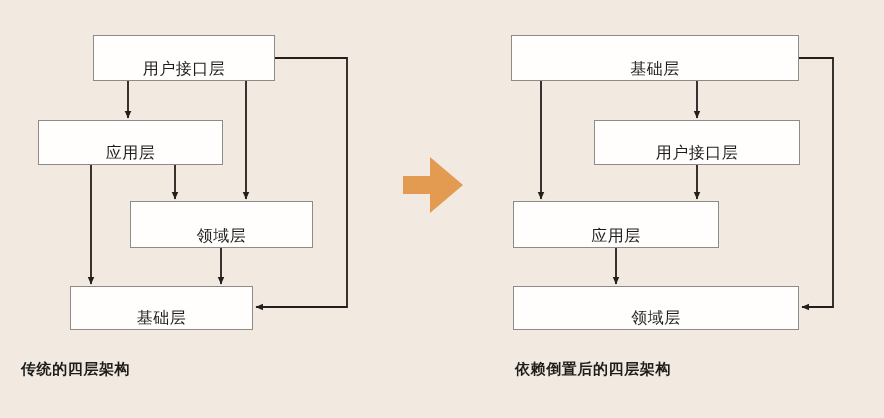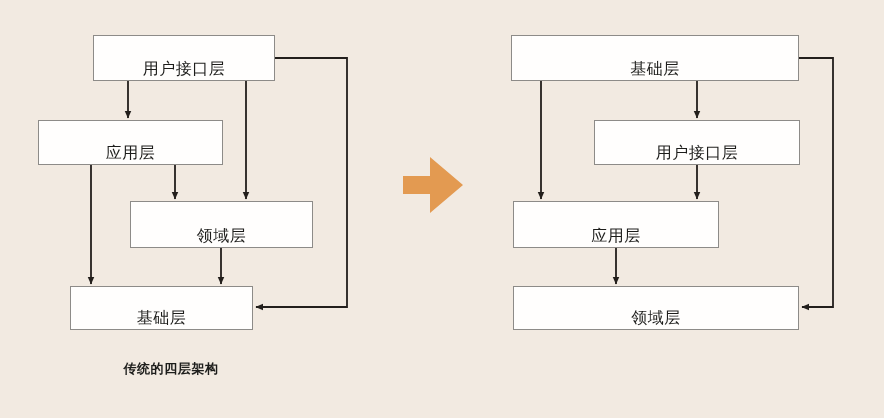--- a/index.html
+++ b/index.html
@@ -34,25 +34,25 @@
     display: flex;
     align-items: flex-end;
     justify-content: center;
     color: #1d1d1b;
     font-size: 16px;
     letter-spacing: 0.5px;
     z-index: 3;
   }
   .caption {
     position: absolute;
-    font-size: 13px;
+    font-size: 15px;
     font-weight: bold;
     color: #1d1d1b;
     letter-spacing: 0.6px;
-    text-align: center;
+    text-align: left;
     z-index: 4;
     white-space: nowrap;
   }
   .transform-arrow {
     position: absolute;
     z-index: 2;
   }
 </style>
 </head>
 <body>
@@ -113,14 +113,15 @@
     <span>用户接口层</span>
   </div>
   <div class="node-box" style="left:513px; top:201px; width:206px; height:47px;">
     <span>应用层</span>
   </div>
   <div class="node-box" style="left:513px; top:286px; width:286px; height:44px;">
     <span>领域层</span>
   </div>
 
   <div class="caption" style="left:21px; top:360px; width:300px;">传统的四层架构</div>
+  <div class="caption" style="left:515px; top:360px; width:300px;">依赖倒置后的四层架构</div>
 
 </div>
 
 </body></html>

